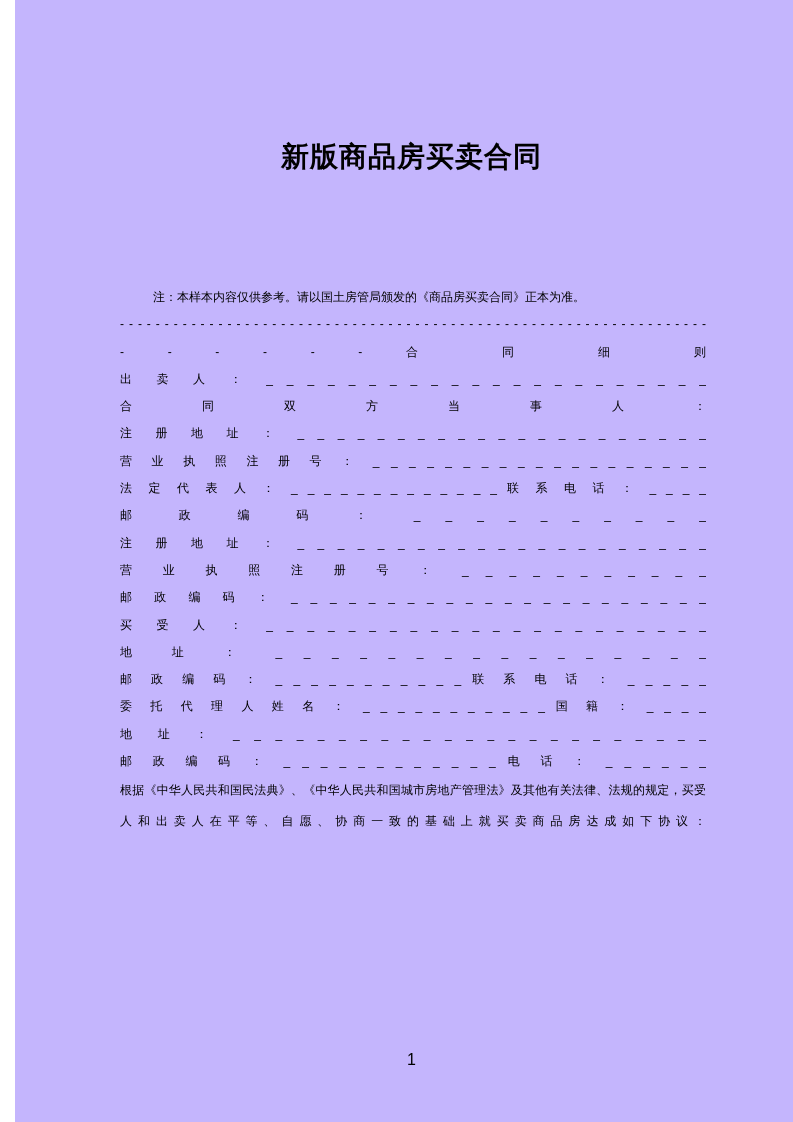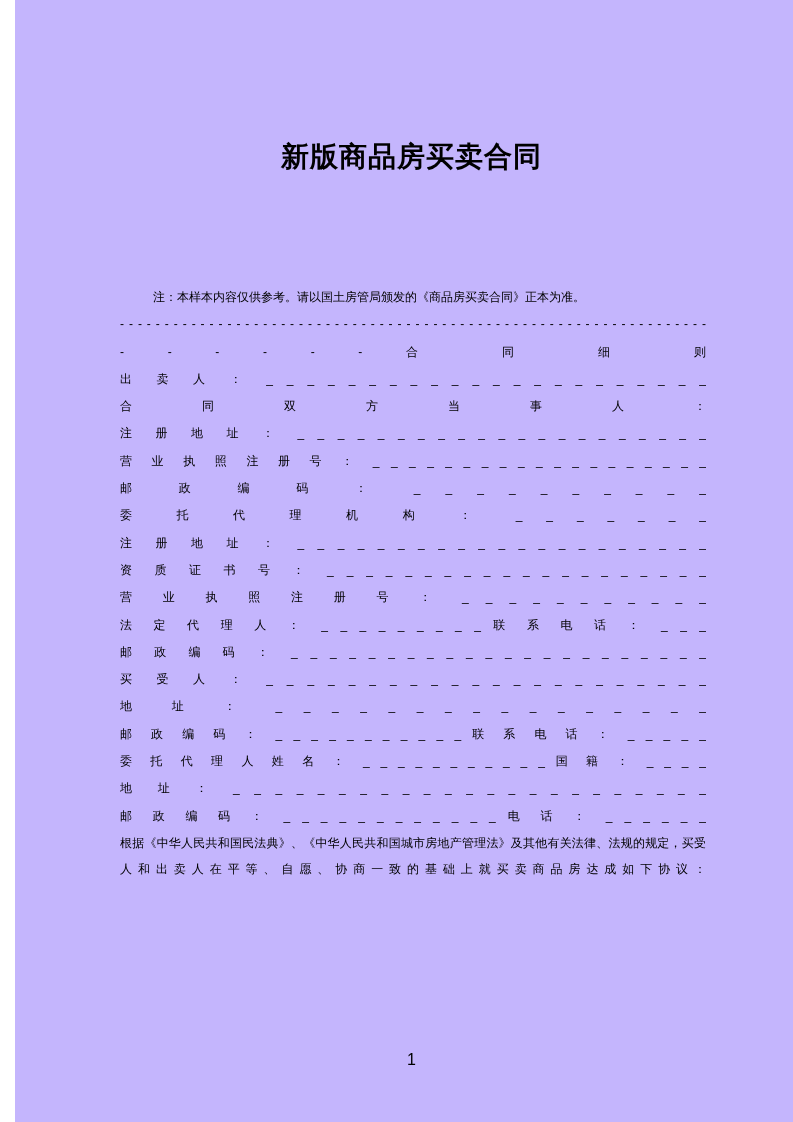--- a/index.html
+++ b/index.html
@@ -45,21 +45,21 @@
   .line {
     line-height: 27.3px;
     height: 27.3px;
     text-align: justify;
     -moz-text-align-last: justify;
     text-align-last: justify;
     overflow: hidden;
     white-space: nowrap;
   }
   .paragraph {
-    line-height: 26px;
+    line-height: 31px;
     text-align: justify;
     -moz-text-align-last: justify;
     text-align-last: justify;
   }
   .page-number {
     position: absolute;
     top: 1048px;
     left: 0;
     right: 0;
     text-align: center;
@@ -76,26 +76,24 @@
   <div class="body">
     <div class="note">注：本样本内容仅供参考。请以国土房管局颁发的《商品房买卖合同》正本为准。</div>
 
     <div id="form-lines">
         <div class="line">- - - - - - - - - - - - - - - - - - - - - - - - - - - - - - - - - - - - - - - - - - - - - - - - - - - - - - - - - - - - - - - - - -</div>
         <div class="line">- - - - - - 合 同 细 则</div>
         <div class="line">出 卖 人 ： _ _ _ _ _ _ _ _ _ _ _ _ _ _ _ _ _ _ _ _ _ _</div>
         <div class="line">合 同 双 方 当 事 人 ：</div>
         <div class="line">注 册 地 址 ： _ _ _ _ _ _ _ _ _ _ _ _ _ _ _ _ _ _ _ _ _</div>
         <div class="line">营 业 执 照 注 册 号 ： _ _ _ _ _ _ _ _ _ _ _ _ _ _ _ _ _ _ _</div>
+        <div class="line">法 定 代 表 人 ： _ _ _ _ _ _ _ _ _ _ _ _ _ 联 系 电 话 ： _ _ _ _</div>
         <div class="line">邮 政 编 码 ： _ _ _ _ _ _ _ _ _ _</div>
-        <div class="line">委 托 代 理 机 构 ： _ _ _ _ _ _ _</div>
         <div class="line">注 册 地 址 ： _ _ _ _ _ _ _ _ _ _ _ _ _ _ _ _ _ _ _ _ _</div>
-        <div class="line">资 质 证 书 号 ： _ _ _ _ _ _ _ _ _ _ _ _ _ _ _ _ _ _ _ _</div>
         <div class="line">营 业 执 照 注 册 号 ： _ _ _ _ _ _ _ _ _ _ _</div>
-        <div class="line">法 定 代 理 人 ： _ _ _ _ _ _ _ _ _ 联 系 电 话 ： _ _ _</div>
         <div class="line">邮 政 编 码 ： _ _ _ _ _ _ _ _ _ _ _ _ _ _ _ _ _ _ _ _ _ _</div>
         <div class="line">买 受 人 ： _ _ _ _ _ _ _ _ _ _ _ _ _ _ _ _ _ _ _ _ _ _</div>
         <div class="line">地 址 ： _ _ _ _ _ _ _ _ _ _ _ _ _ _ _ _</div>
         <div class="line">邮 政 编 码 ： _ _ _ _ _ _ _ _ _ _ _ 联 系 电 话 ： _ _ _ _ _</div>
         <div class="line">委 托 代 理 人 姓 名 ： _ _ _ _ _ _ _ _ _ _ _ 国 籍 ： _ _ _ _</div>
         <div class="line">地 址 ： _ _ _ _ _ _ _ _ _ _ _ _ _ _ _ _ _ _ _ _ _ _ _</div>
         <div class="line">邮 政 编 码 ： _ _ _ _ _ _ _ _ _ _ _ _ 电 话 ： _ _ _ _ _ _</div>
       </div>
 
     <div class="paragraph">根据《中华人民共和国民法典》、《中华人民共和国城市房地产管理法》及其他有关法律、法规的规定，买受人和出卖人在平等、自愿、协商一致的基础上就买卖商品房达成如下协议：</div>

